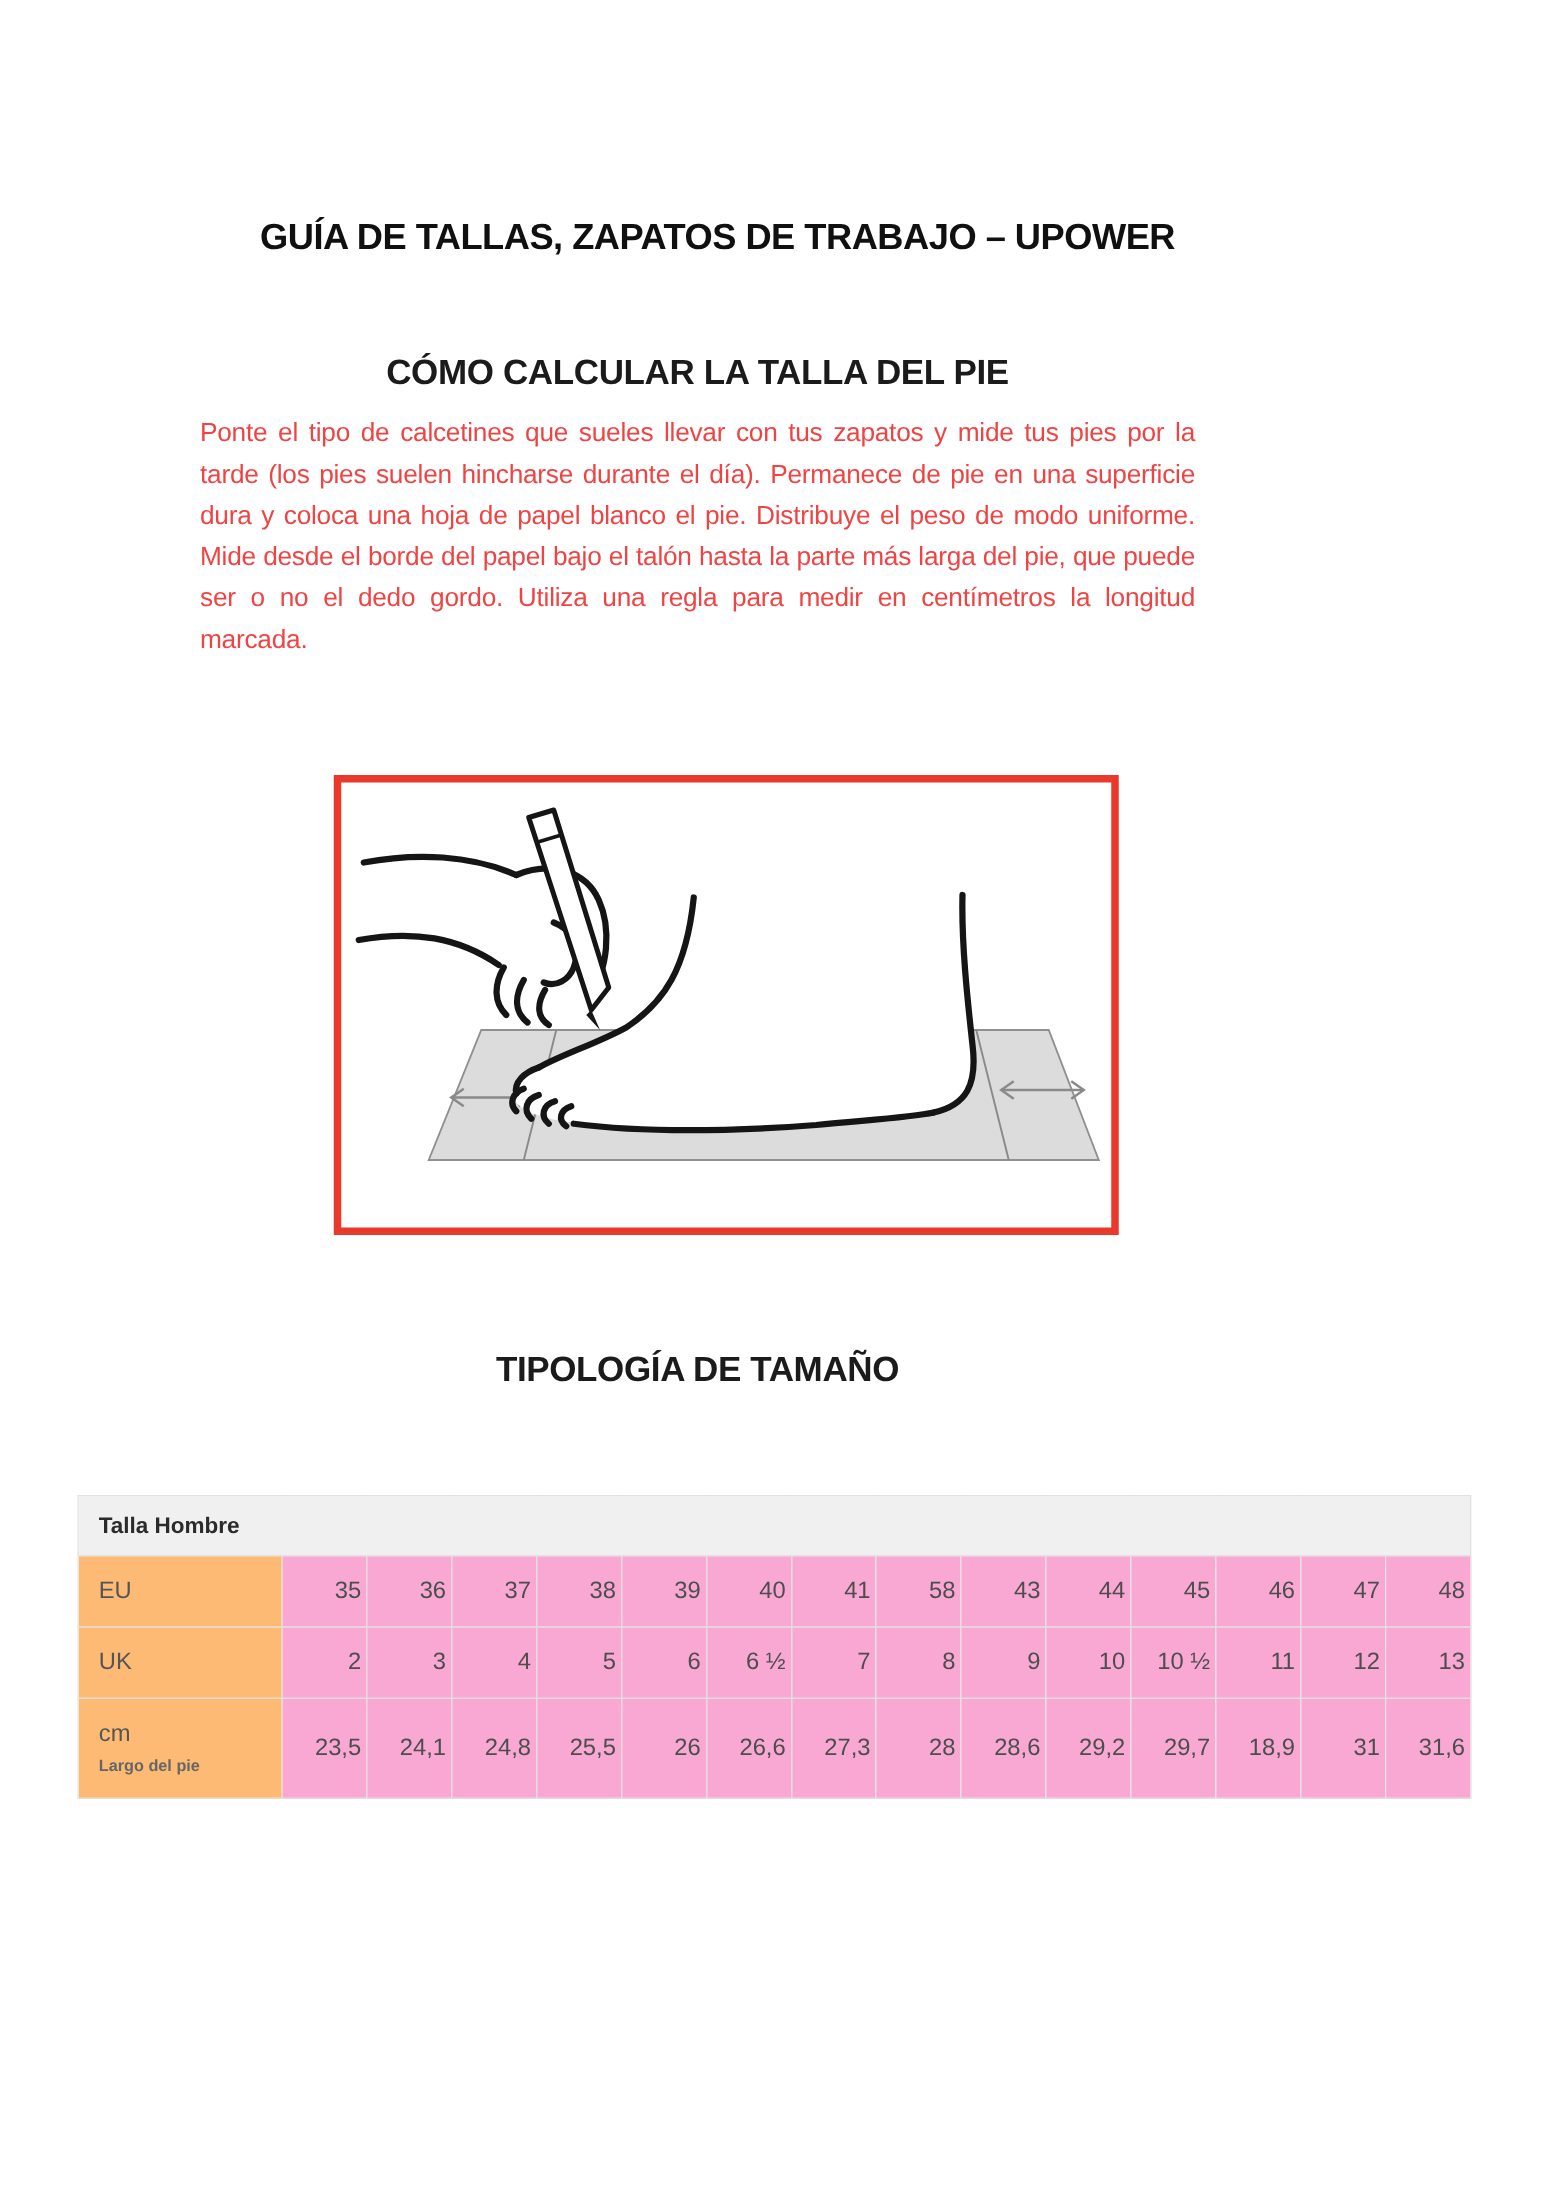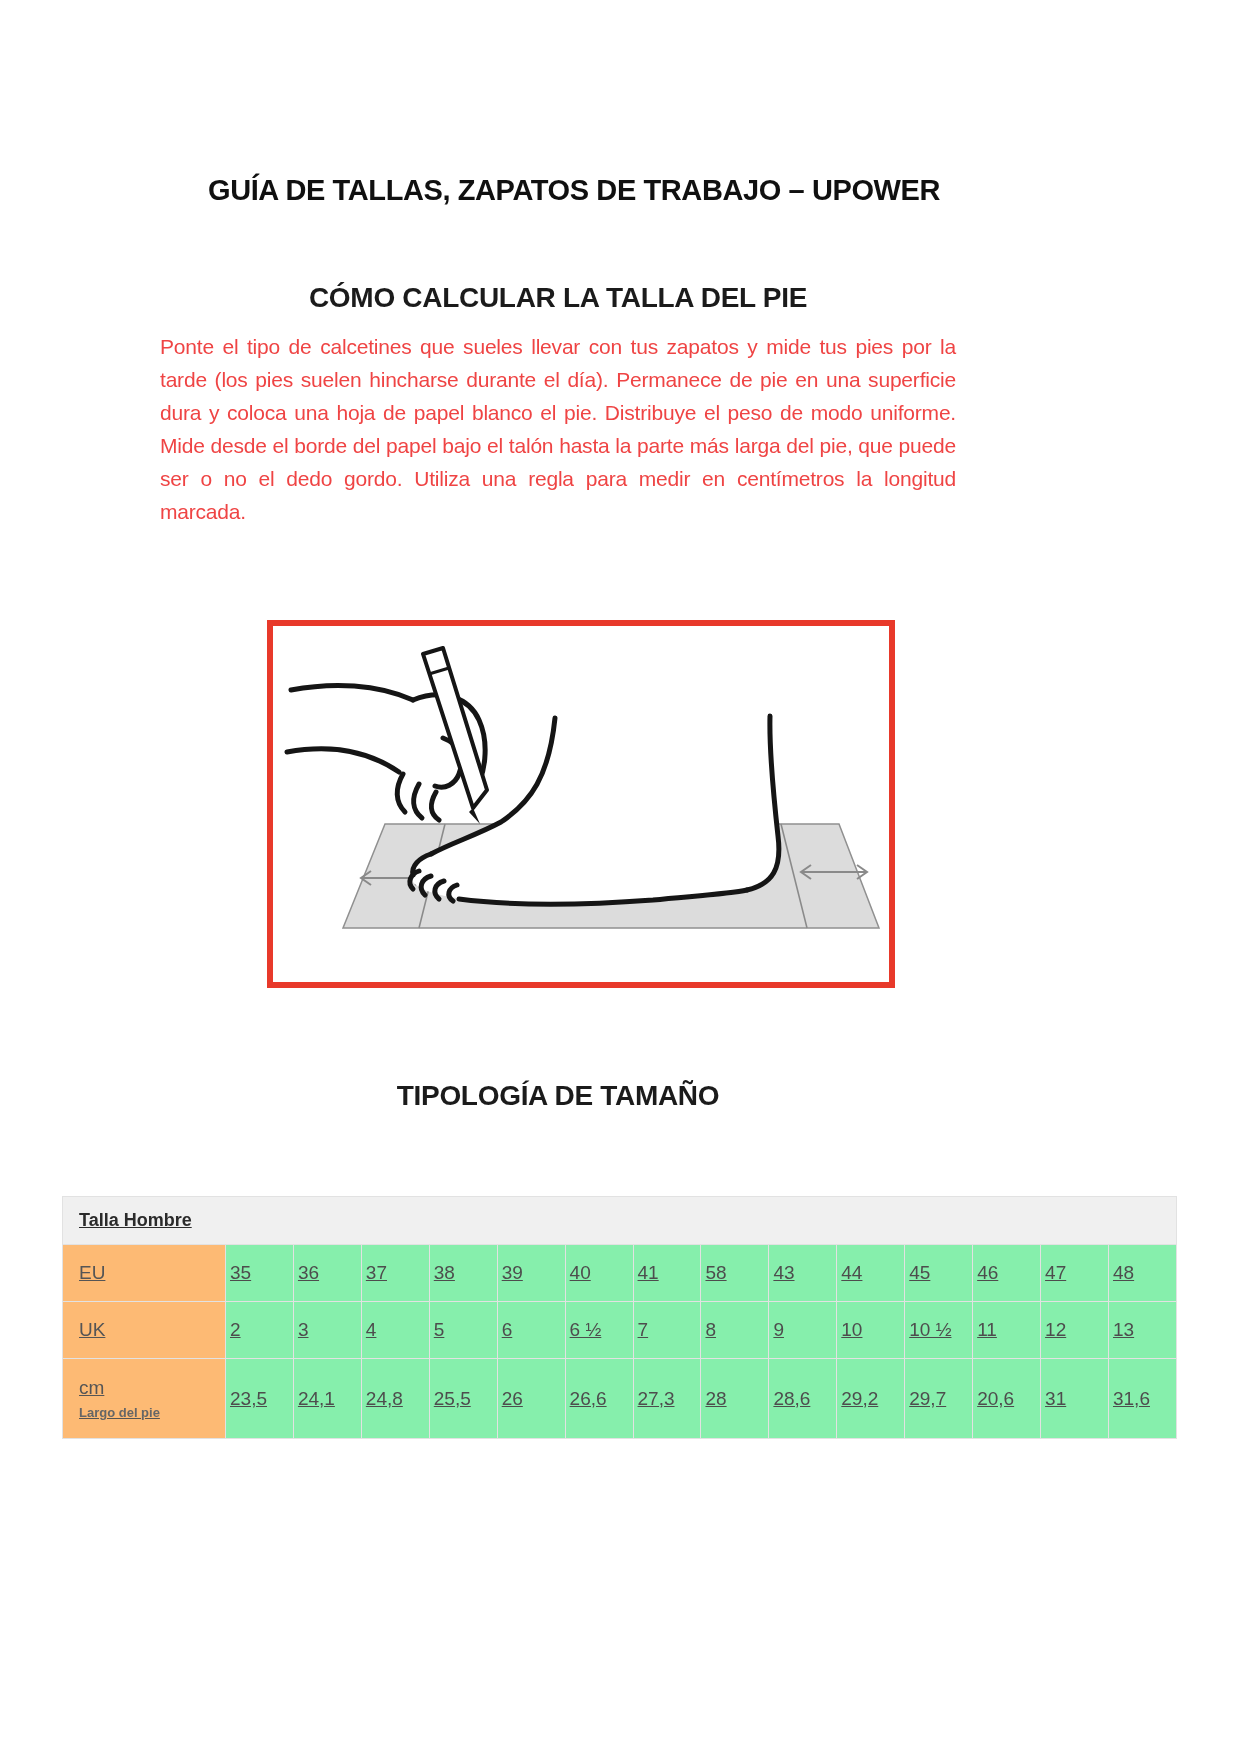--- a/index.html
+++ b/index.html
@@ -25,30 +25,30 @@
   .illustration-frame {
     position:absolute; top:620px; left:267px; width:628px; height:368px;
     box-sizing:border-box; border:6px solid #e8392a; background:#ffffff; margin:0;
   }
   .illustration-frame svg { display:block; width:616px; height:356px; }
   .size-table {
     position:absolute; top:1196px; left:62px; width:1115px;
     border-collapse:collapse; table-layout:fixed;
     font-size:19px; color:#4d4d4d;
   }
-  .size-table th, .size-table td { border:1px solid #e2e2e2;text-decoration:underline; }
+  .size-table th, .size-table td { border:1px solid #e2e2e2; }
   .size-table thead th {
     background:#f0f0f0; text-align:left; padding:13px 16px;
     font-size:18px; font-weight:700; color:#2b2b2b;
   }
   .size-table tbody th {
     background:#fdba74; font-weight:400; text-align:left; padding:12px 16px;
     color:#555555; font-size:19px;
   }
-  .size-table tbody td { background:#86efac; text-align:left; padding:17px 4px; }
+  .size-table tbody td { background:#f9a8d4; text-align:right; padding:17px 4px; }
   .size-table .cm-row td, .size-table .cm-row th { padding-top:18px; padding-bottom:18px; }
   .label-sub { font-size:13px; font-weight:700; color:#666666; margin-top:6px; }
 </style>
 </head>
 <body>
 
 <div class="page">
 
   <h1 class="doc-title">GUÍA DE TALLAS, ZAPATOS DE TRABAJO – UPOWER</h1>
 
@@ -179,20 +179,20 @@
           <td>24,1</td>
           <td>24,8</td>
           <td>25,5</td>
           <td>26</td>
           <td>26,6</td>
           <td>27,3</td>
           <td>28</td>
           <td>28,6</td>
           <td>29,2</td>
           <td>29,7</td>
-          <td>20,6</td>
+          <td>18,9</td>
           <td>31</td>
           <td>31,6</td>
         </tr>
       </tbody>
   </table>
 
 </div>
 
 </body></html>

